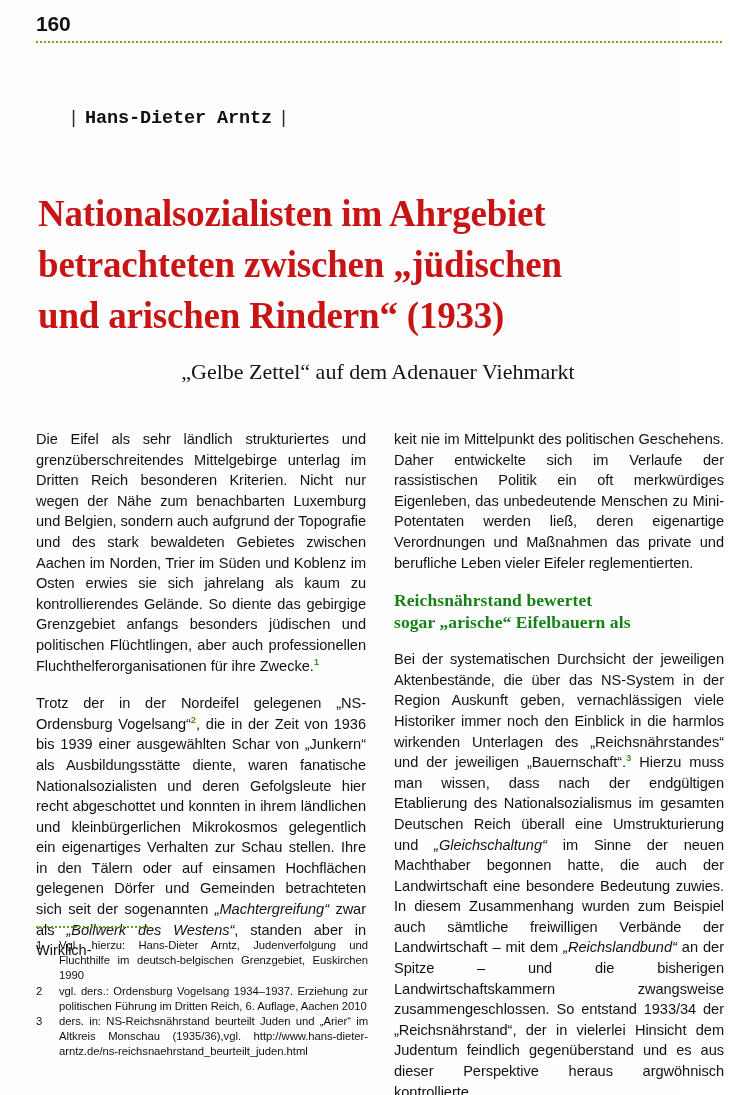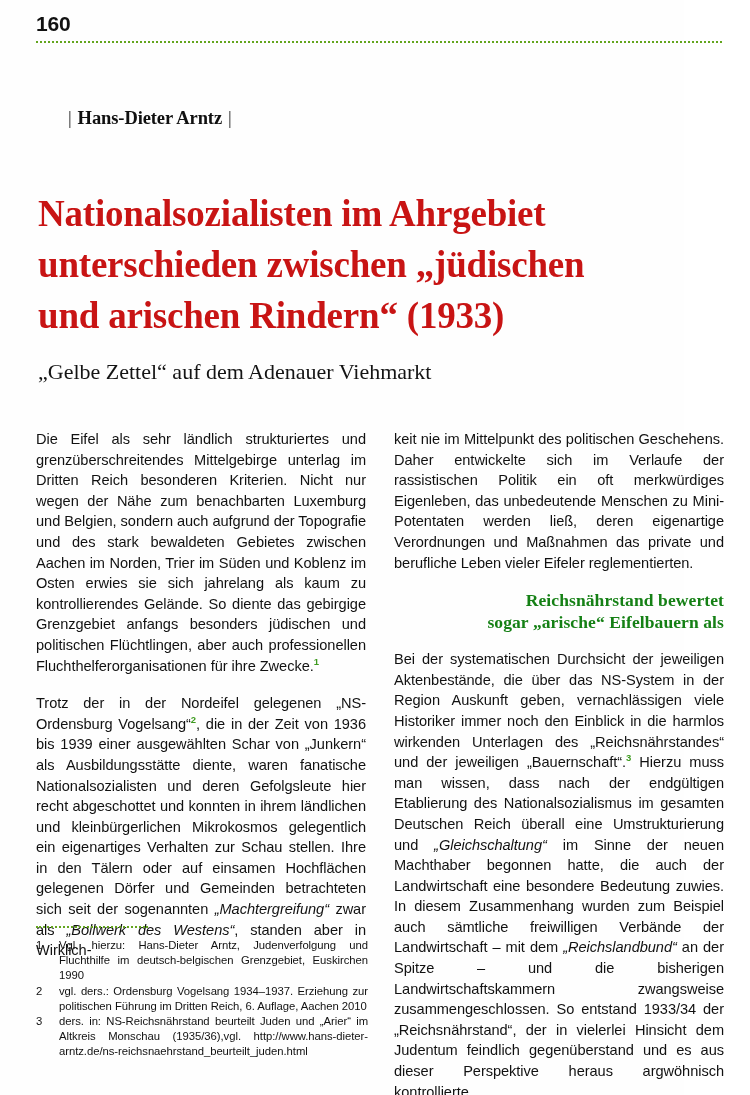--- a/index.html
+++ b/index.html
@@ -47,21 +47,21 @@
     width: 686px;
     height: 0;
     border-top: 2.5px dotted #63a51e;
   }
 
   
   .byline {
     position: absolute;
     left: 62px;
     top: 108px;
-    font-family: Liberation Serif, serif;
+    font-family: Liberation Mono, monospace;
     font-weight: bold;
     font-size: 18.5px;
     letter-spacing: -0.1px;
     color: #101010;
     white-space: nowrap;
   }
   .byline .bar {
     font-weight: normal;
     color: #2a2a2a;
     padding: 0 6px;
@@ -80,21 +80,21 @@
     color: #c81414;
     letter-spacing: -0.2px;
   }
   .title span { display: block; }
 
   .subtitle {
     position: absolute;
     left: 38px;
     top: 358px;
     width: 680px;
-    text-align: left;
+    text-align: center;
     font-family: "Liberation Serif", serif;
     font-size: 22px;
     line-height: 28px;
     color: #141414;
   }
 
   
   .col {
     position: absolute;
     top: 425px;
@@ -127,21 +127,21 @@
     line-height: 0;
   }
 
   
   .green-head {
     font-family: "Liberation Serif", serif;
     font-size: 17.5px;
     line-height: 21.5px;
     color: #158015;
     margin: 0 0 16px 0;
-    text-align: right;
+    text-align: left;
     letter-spacing: 0.1px;
   }
   .green-head span { display: block; }
 
   
   .footnotes {
     position: absolute;
     left: 36px;
     top: 926px;
     width: 332px;
@@ -179,21 +179,21 @@
 
   <div class="folio-row">
     <div class="folio">160</div>
     <div class="rule-dotted"></div>
   </div>
 
   <div class="byline"><span class="bar">|</span><span>Hans-Dieter Arntz</span><span class="bar">|</span></div>
 
   <h1 class="title">
     <span>Nationalsozialisten im Ahrgebiet</span>
-    <span>unterschieden zwischen „jüdischen</span>
+    <span>betrachteten zwischen „jüdischen</span>
     <span>und arischen Rindern“ (1933)</span>
   </h1>
 
   <div class="subtitle">„Gelbe Zettel“ auf dem Adenauer Viehmarkt</div>
 
   <div class="col col-left">
     <p><span>Die Eifel als sehr ländlich strukturiertes und grenzüberschreitendes Mittelgebirge unterlag im Dritten Reich besonderen Kriterien. Nicht nur wegen der Nähe zum benachbarten Luxemburg und Belgien, sondern auch aufgrund der Topografie und des stark bewaldeten Gebietes zwischen Aachen im Norden, Trier im Süden und Koblenz im Osten erwies sie sich jahrelang als kaum zu kontrollierendes Gelände. So diente das gebirgige Grenzgebiet anfangs besonders jüdischen und politischen Flüchtlingen, aber auch professionellen Fluchthelferorganisationen für ihre Zwecke.</span><sup class="fn">1</sup></p>
     <p><span>Trotz der in der Nordeifel gelegenen „NS-Ordensburg Vogelsang“</span><sup class="fn">2</sup><span>, die in der Zeit von 1936 bis 1939 einer ausgewählten Schar von „Junkern“ als Ausbildungsstätte diente, waren fanatische Nationalsozialisten und deren Gefolgsleute hier recht abgeschottet und konnten in ihrem ländlichen und kleinbürgerlichen Mikrokosmos gelegentlich ein eigenartiges Verhalten zur Schau stellen. Ihre in den Tälern oder auf einsamen Hochflächen gelegenen Dörfer und Gemeinden betrachteten sich seit der sogenannten </span><span class="it">„Machtergreifung“</span><span> zwar als </span><span class="it">„Bollwerk des Westens“</span><span>, standen aber in Wirklich-</span></p>
   </div>
 

